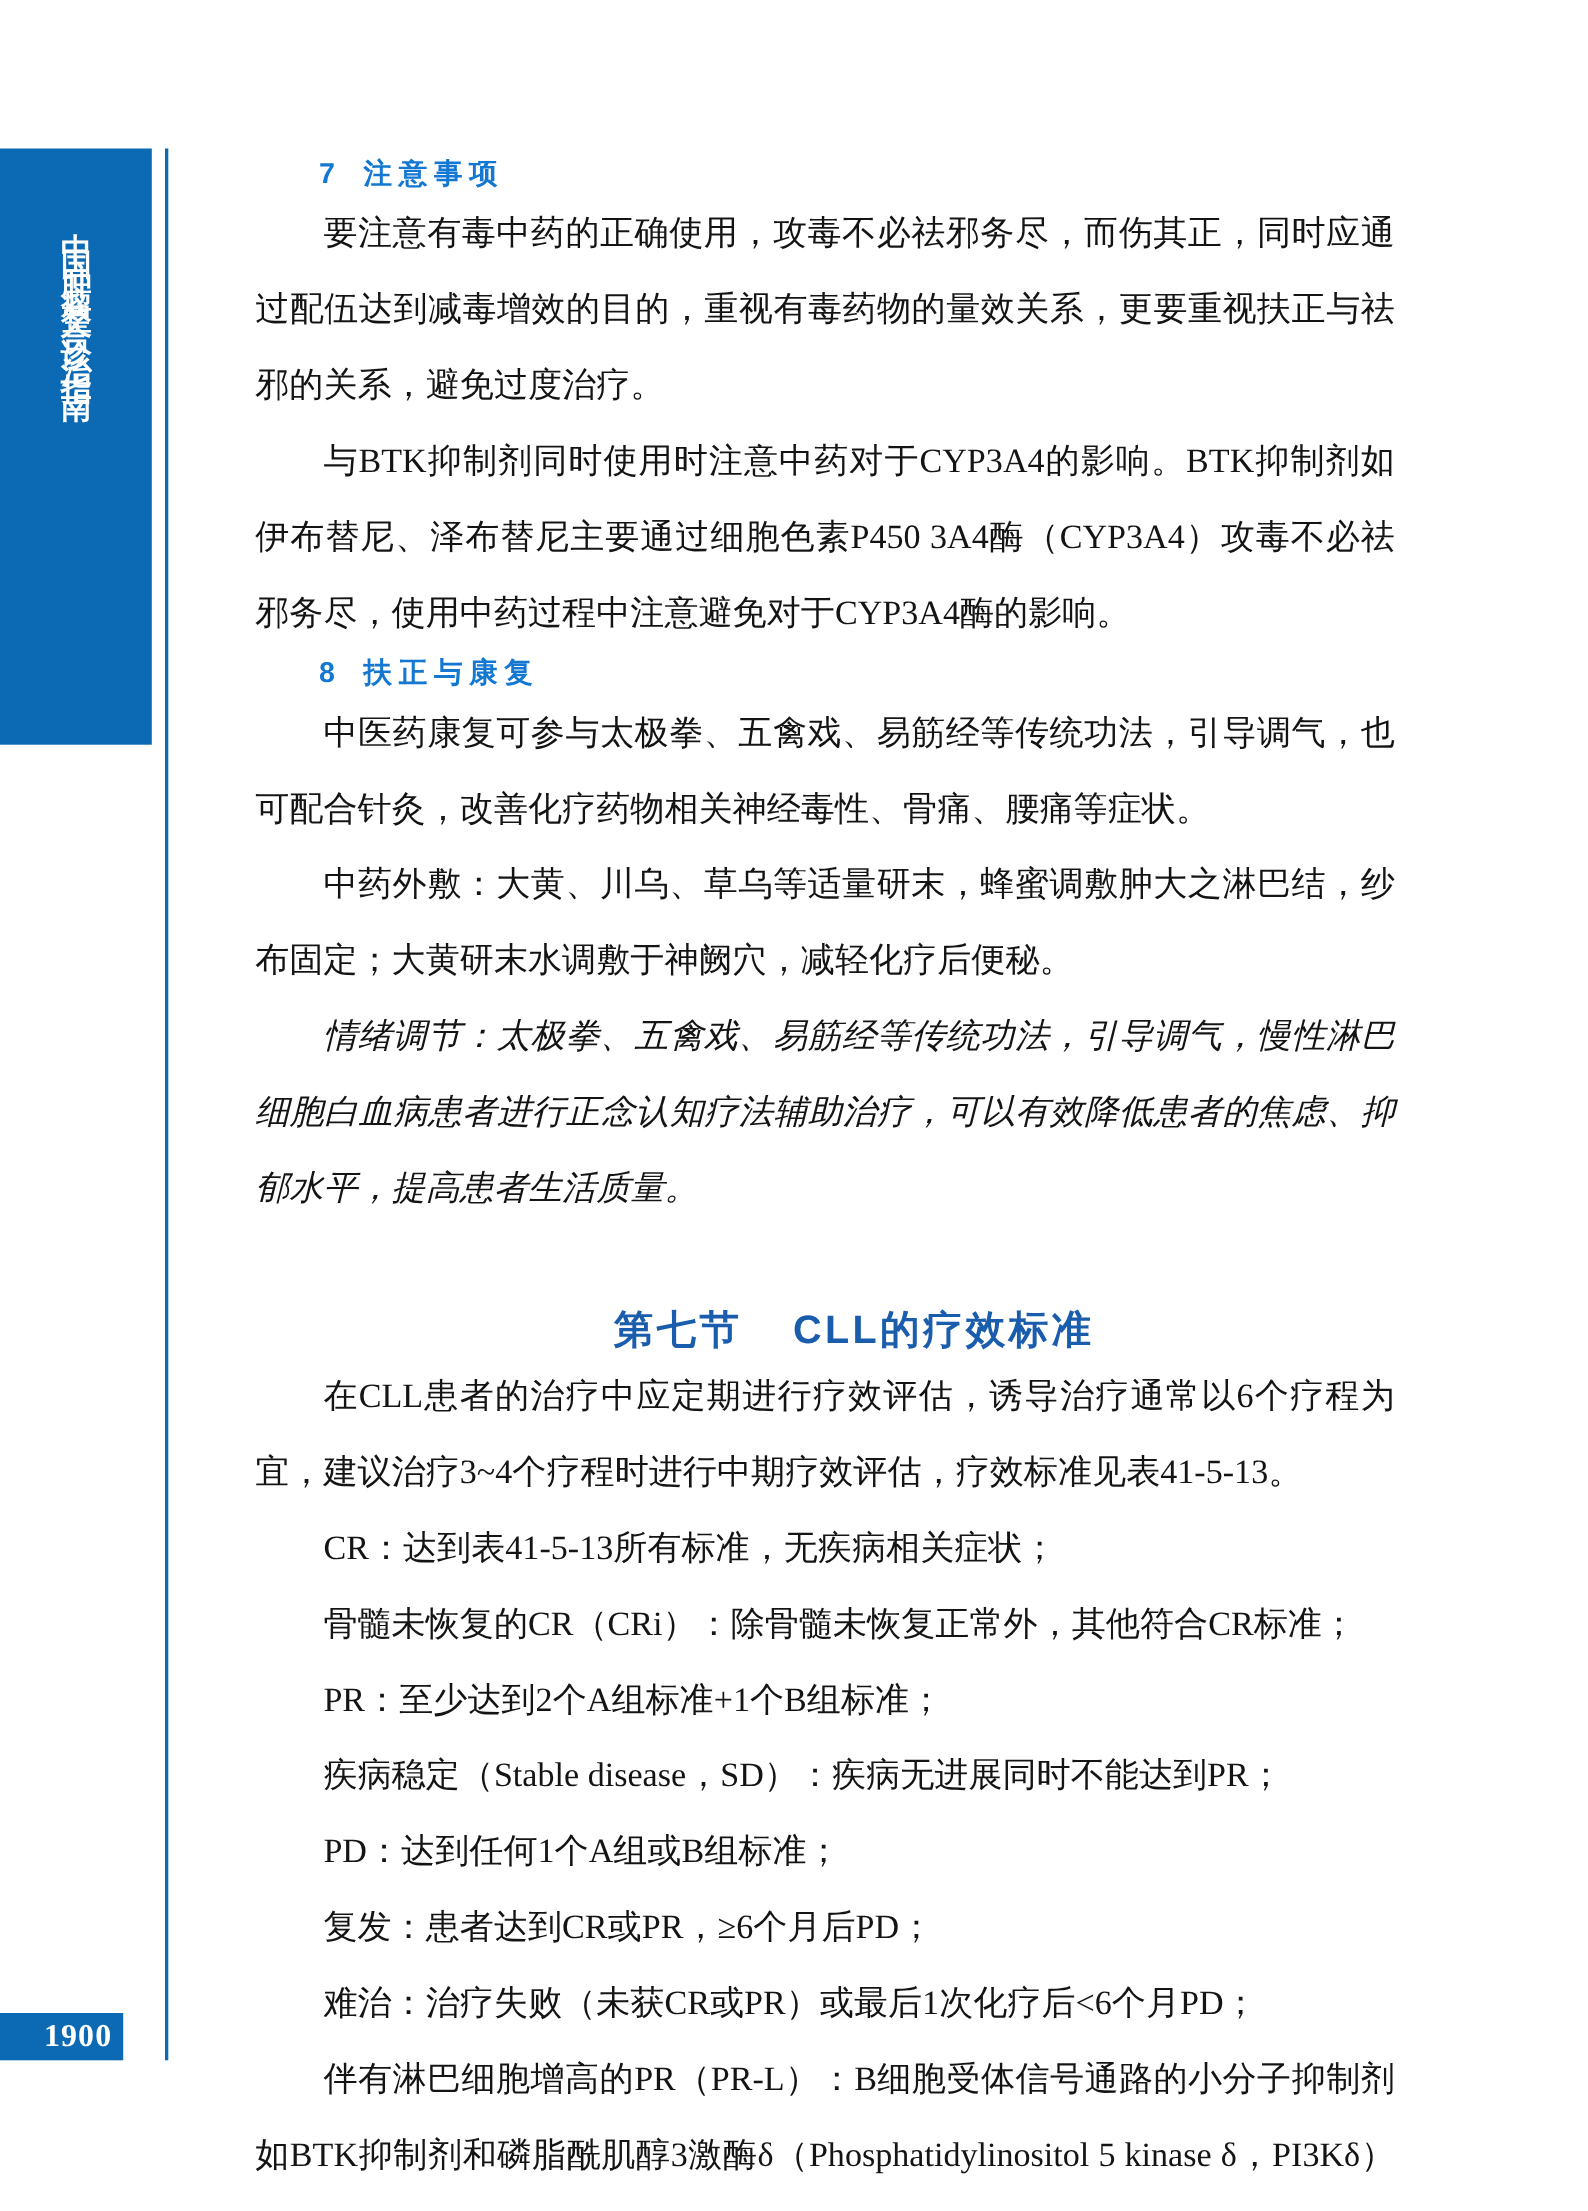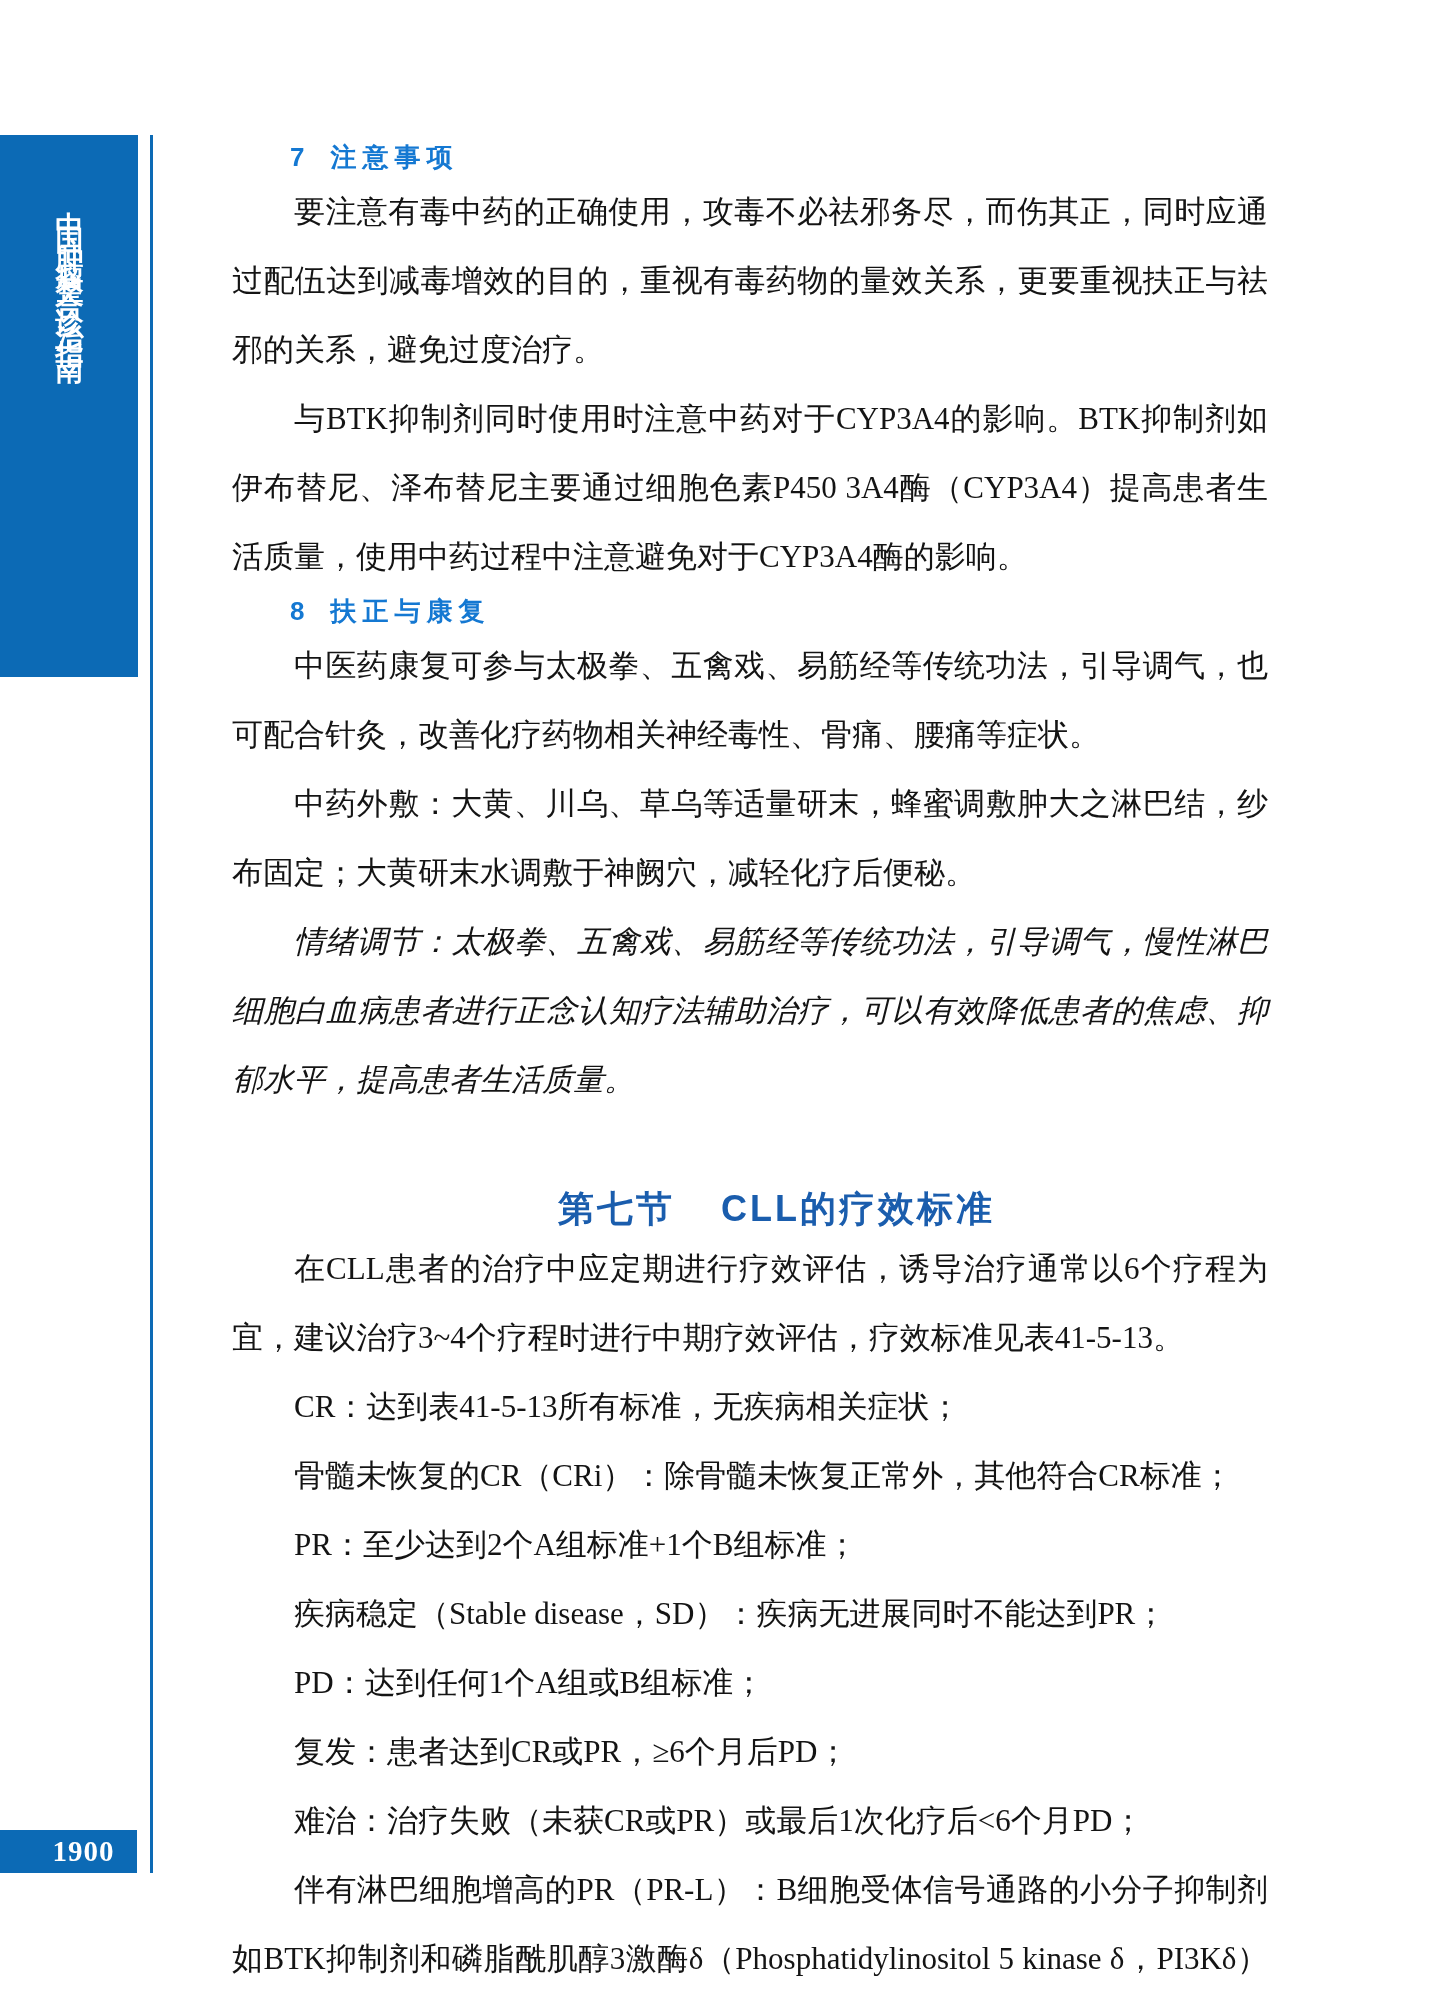--- a/index.html
+++ b/index.html
@@ -27,21 +27,21 @@
     font-weight:700;font-size:28px;letter-spacing:16px;
     white-space:nowrap;
   }
   
   .rule{
     position:absolute;left:150px;top:135px;width:3px;height:1738px;
     background:var(--band);
   }
   
   .pagenum{
-    position:absolute;left:0;top:1830px;width:137px;height:43px;
+    position:absolute;left:0;top:1830px;width:112px;height:43px;
     background:var(--band);
     color:#ffffff;
     font-family:"Liberation Serif", serif;
     font-weight:700;font-size:29px;letter-spacing:1px;
     display:flex;align-items:center;justify-content:center;
     padding-left:30px;box-sizing:border-box;
   }
   
   .content{
     position:absolute;left:232px;top:0;width:1036px;
@@ -88,21 +88,21 @@
 
   <div class="pagenum">
     <span>1900</span>
   </div>
 
   <div class="content">
 
     <h3 class="sec-head h7"><span class="num">7</span><span>注意事项</span></h3>
 
     <p class="body mt-first">要注意有毒中药的正确使用，攻毒不必祛邪务尽，而伤其正，同时应通过配伍达到减毒增效的目的，重视有毒药物的量效关系，更要重视扶正与祛邪的关系，避免过度治疗。</p>
-    <p class="body">与BTK抑制剂同时使用时注意中药对于CYP3A4的影响。BTK抑制剂如伊布替尼、泽布替尼主要通过细胞色素P450 3A4酶（CYP3A4）提高患者生活质量，使用中药过程中注意避免对于CYP3A4酶的影响。</p>
+    <p class="body">与BTK抑制剂同时使用时注意中药对于CYP3A4的影响。BTK抑制剂如伊布替尼、泽布替尼主要通过细胞色素P450 3A4酶（CYP3A4）攻毒不必祛邪务尽，使用中药过程中注意避免对于CYP3A4酶的影响。</p>
 
     <h3 class="sec-head h8"><span class="num">8</span><span>扶正与康复</span></h3>
 
     <p class="body mt-p3">中医药康复可参与太极拳、五禽戏、易筋经等传统功法，引导调气，也可配合针灸，改善化疗药物相关神经毒性、骨痛、腰痛等症状。</p>
     <p class="body">中药外敷：大黄、川乌、草乌等适量研末，蜂蜜调敷肿大之淋巴结，纱布固定；大黄研末水调敷于神阙穴，减轻化疗后便秘。</p>
     <p class="body mt-p6">情绪调节：太极拳、五禽戏、易筋经等传统功法，引导调气，慢性淋巴细胞白血病患者进行正念认知疗法辅助治疗，可以有效降低患者的焦虑、抑郁水平，提高患者生活质量。</p>
 
     <h2 class="node-title"><span>第七节</span><span class="gap"></span><span>CLL的疗效标准</span></h2>
 
     <p class="body mt-p7">在CLL患者的治疗中应定期进行疗效评估，诱导治疗通常以6个疗程为宜，建议治疗3~4个疗程时进行中期疗效评估，疗效标准见表41-5-13。</p>

